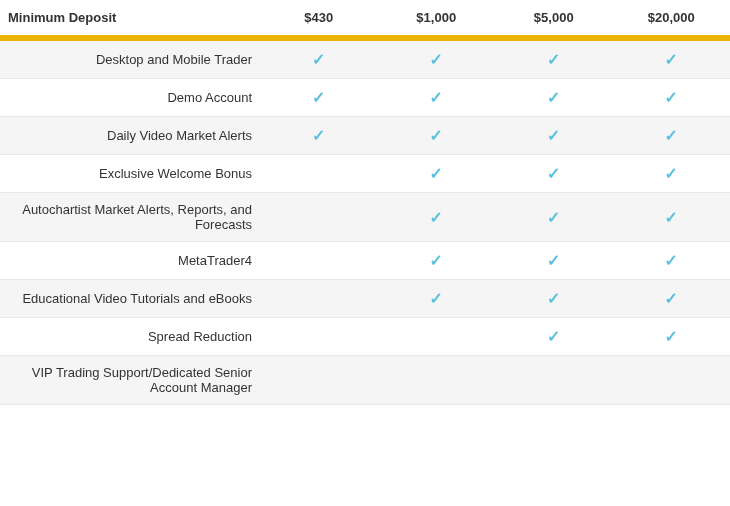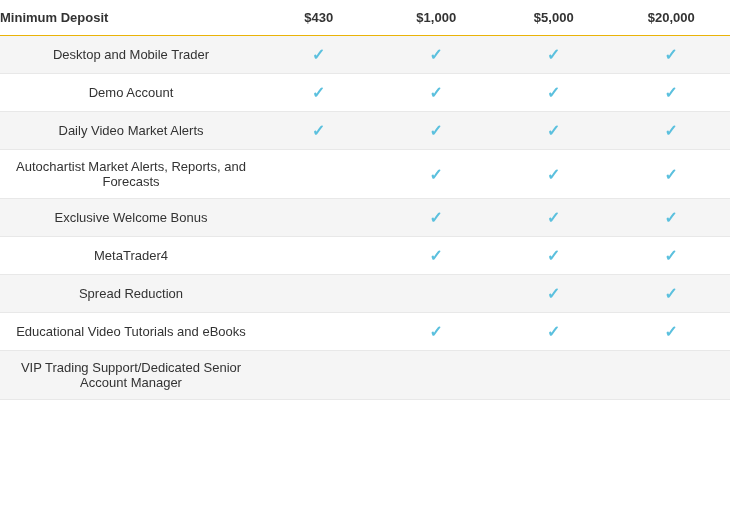--- a/index.html
+++ b/index.html
@@ -11,44 +11,44 @@
     }
     .table-container {
       width: 730px;
       overflow: hidden;
     }
     table {
       width: 100%;
       border-collapse: collapse;
     }
     thead th {
-      padding: 10px 0;
+      padding: 10px 8px;
       text-align: center;
       font-weight: bold;
       font-size: 13px;
-      border-bottom: 1px solid #eab308;
+      border-bottom: 6px solid #eab308;
       color: #333;
     }
     thead th:first-child {
       text-align: left;
     }
     tbody tr:nth-child(odd) {
       background-color: #f5f5f5;
     }
     tbody tr:nth-child(even) {
       background-color: #ffffff;
     }
     tbody td {
       padding: 9px 8px;
       border-bottom: 1px solid #e8e8e8;
       font-size: 13px;
       color: #333;
     }
     tbody td:first-child {
-      text-align: center;
+      text-align: right;
       padding-left: 10px;
       width: 260px;
     }
     tbody td:not(:first-child) {
       text-align: center;
       width: calc((730px - 260px) / 4);
     }
     .check {
       color: #5bc0de;
       font-size: 16px;
@@ -93,51 +93,51 @@
           <td><span class="check"></span></td>
         </tr>
         <tr>
           <td>Daily Video Market Alerts</td>
           <td><span class="check"></span></td>
           <td><span class="check"></span></td>
           <td><span class="check"></span></td>
           <td><span class="check"></span></td>
         </tr>
         <tr>
-          <td>Autochartist Market Alerts, Reports, and Forecasts</td>
+          <td>Exclusive Welcome Bonus</td>
           <td><span class="empty"></span></td>
           <td><span class="check"></span></td>
           <td><span class="check"></span></td>
           <td><span class="check"></span></td>
         </tr>
         <tr>
-          <td>Exclusive Welcome Bonus</td>
+          <td>Autochartist Market Alerts, Reports, and Forecasts</td>
           <td><span class="empty"></span></td>
           <td><span class="check"></span></td>
           <td><span class="check"></span></td>
           <td><span class="check"></span></td>
         </tr>
         <tr>
           <td>MetaTrader4</td>
           <td><span class="empty"></span></td>
           <td><span class="check"></span></td>
           <td><span class="check"></span></td>
           <td><span class="check"></span></td>
         </tr>
         <tr>
-          <td>Spread Reduction</td>
+          <td>Educational Video Tutorials and eBooks</td>
           <td><span class="empty"></span></td>
-          <td><span class="empty"></span></td>
+          <td><span class="check"></span></td>
           <td><span class="check"></span></td>
           <td><span class="check"></span></td>
         </tr>
         <tr>
-          <td>Educational Video Tutorials and eBooks</td>
+          <td>Spread Reduction</td>
           <td><span class="empty"></span></td>
-          <td><span class="check"></span></td>
+          <td><span class="empty"></span></td>
           <td><span class="check"></span></td>
           <td><span class="check"></span></td>
         </tr>
         <tr>
           <td>VIP Trading Support/Dedicated Senior Account Manager</td>
           <td><span class="empty"></span></td>
           <td><span class="empty"></span></td>
           <td></td>
           <td></td>
         </tr>

